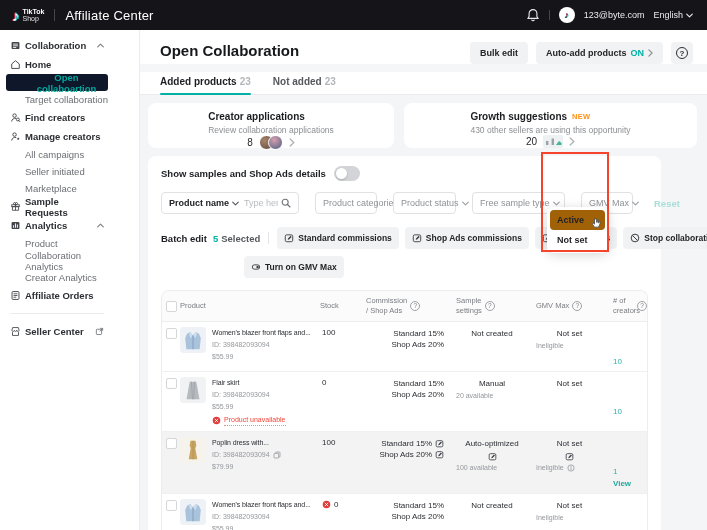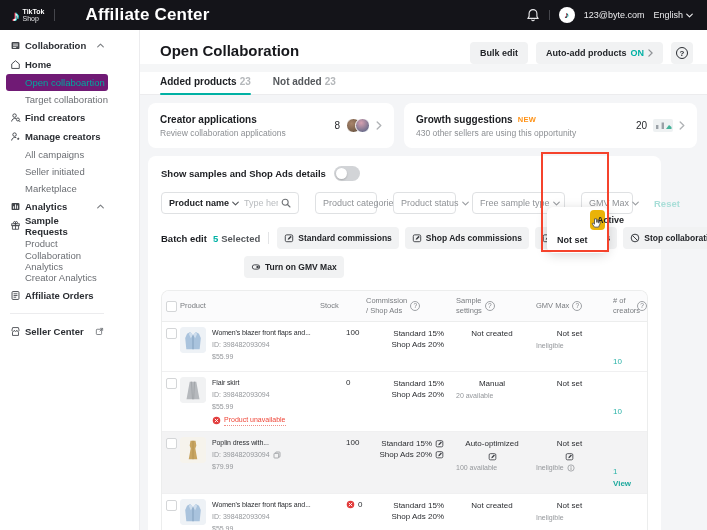--- a/index.html
+++ b/index.html
@@ -8,36 +8,36 @@
   #app { position:relative; width:707px; height:530px; overflow:hidden; background:#f5f6f7; }
 
   
   .topbar { height:30px; background:#141419; display:flex; align-items:center; justify-content:space-between; padding:0 14px 0 12px; }
   .tb-left, .tb-right { display:flex; align-items:center; }
   .logo-note { color:#fff; font-size:15px; font-weight:700; text-shadow:1px 0 0 #25f4ee, -1px 0 0 #fe2c55; margin-right:3px; }
   .logo-text { display:flex; flex-direction:column; line-height:7px; color:#fff; }
   .logo-text .l1 { font-size:7px; font-weight:700; }
   .logo-text .l2 { font-size:7px; font-weight:400; color:#e4e4e6; }
   .tb-div { width:1px; height:12px; background:#45464c; margin:0 10px; }
-  .app-title { color:#fff; font-size:17px; font-weight:700; letter-spacing:.2px;margin-left:20px; }
+  .app-title { color:#fff; font-size:13px; font-weight:400; letter-spacing:.2px; }
   .tb-right { gap:9px; }
   .tb-ic { color:#e8e8ea; display:flex; }
   .tb-div2 { width:1px; height:10px; background:#45464c; }
   .tb-avatar { width:16px; height:16px; border-radius:50%; background:#fff; display:flex; align-items:center; justify-content:center; font-size:9px; color:#111; text-shadow:.5px 0 0 #25f4ee, -.5px 0 0 #fe2c55; }
   .tb-email { color:#ececee; font-size:9px; }
   .tb-lang { color:#ececee; font-size:9px; display:flex; align-items:center; gap:3px; }
 
   
   .layout { display:flex; height:500px; }
   .sidebar { width:140px; flex:none; background:#fff; border-right:1px solid #ececee; padding:6px 0 0 6px; }
   .nav-item { width:102px; height:19px; display:flex; align-items:center; padding:0 4px 0 4px; gap:4px; font-size:9.5px; font-weight:600; color:#2b2e33; border-radius:3px; cursor:default; }
   .nav-item .nic { width:11px; height:11px; flex:none; color:#43464b; display:flex; }
   .nav-item .chev { margin-left:auto; color:#7c7f83; width:7px; height:5px; }
   .nav-sub { width:102px; height:17px; display:flex; align-items:center; padding-left:19px; font-size:9.5px; color:#6b6e73; border-radius:3px; }
-  .nav-sub.sel { background:#701a75; color:#00a89d; font-weight:400;text-align:center; }
+  .nav-sub.sel { background:#0f172a; color:#00a89d; font-weight:700;text-align:center; }
   .nav-divider { width:94px; height:1px; background:#ececee; margin:8px 0 8px 4px; }
   .ext-ic { margin-left:auto; width:9px; height:9px; color:#6b6e73; }
   .chev-up { transform:rotate(180deg); }
 
   
   .main { flex:1; min-width:0; display:flex; flex-direction:column; }
   .page-head { background:#fff; padding:12px 14px 0 20px; display:flex; justify-content:space-between; align-items:flex-start; }
   .page-title { font-size:15px; font-weight:700; color:#17181c; }
   .actions { display:flex; gap:8px; }
   .btn { background:#f1f2f3; border:none; border-radius:4px; font-family:inherit; font-size:9px; font-weight:700; color:#232529; padding:0 10px; height:22px; display:flex; align-items:center; gap:4px; cursor:pointer; white-space:nowrap; }
@@ -47,21 +47,21 @@
   .q-round { width:12px; height:12px; border:1px solid #2b2e33; border-radius:50%; font-size:8px; font-weight:700; display:flex; align-items:center; justify-content:center; color:#2b2e33; }
 
   .tabs { background:#fff; padding-left:20px; border-bottom:1px solid #ececee; display:flex; gap:22px; margin-top:8px; }
   .tab { font-size:10px; font-weight:700; color:#1d1f23; padding:4px 0 7px; position:relative; cursor:pointer; white-space:nowrap; }
   .tab .cnt { color:#b4b7ba; margin-left:3px; font-weight:600; }
   .tab.active:after { content:""; position:absolute; left:0; right:0; bottom:-1px; height:2px; background:#00b1a4; border-radius:2px; }
   .tab.inactive { color:#55585c; font-weight:600; }
 
   .content { flex:1; background:#f4f5f7; padding:8px 10px 0 8px; overflow:hidden; }
   .cards { display:flex; gap:10px; }
-  .card { background:#fff; border-radius:8px; padding:8px 12px; display:flex; align-items:center; justify-content:space-between; height:45px; cursor:pointer; }
+  .card { background:#fff; border-radius:8px; padding:8px 12px; display:flex; align-items:center; justify-content:space-between; height:45px; cursor:pointer;flex-direction:column; }
   .card1 { width:246px; flex:none; }
   .card2 { flex:1; }
   .card-title-row { display:flex; align-items:center; gap:5px; }
   .card-title { font-size:10px; font-weight:700; color:#1b1d21; }
   .card-badge { font-size:7.5px; font-weight:800; color:#ff9216; letter-spacing:.3px; }
   .card-sub { font-size:8.5px; color:#8c8f93; margin-top:3px; }
   .card-right { display:flex; align-items:center; gap:6px; }
   .card-count { font-size:10px; color:#26282c; }
   .avatars { display:flex; }
   .avatars span { width:15px; height:15px; border-radius:50%; border:1px solid #fff; }
@@ -113,37 +113,37 @@
   .trow.hl { background:#f3f3f4; }
   .c-prod { display:flex; gap:6px; padding-right:4px; min-width:0; }
   .pimg { width:26px; height:26px; flex:none; border-radius:3px; overflow:hidden; }
   .pinfo { min-width:0; }
   .ptitle { font-size:7px; color:#2b2d31; line-height:11px; white-space:nowrap; letter-spacing:-.1px; }
   .psub { font-size:7px; color:#94979b; line-height:10px; margin-top:2px; display:flex; align-items:center; gap:3px; }
   .palert { font-size:7px; color:#ef4537; line-height:11px; margin-top:2px; display:flex; align-items:center; gap:3px; }
   .palert .txt { border-bottom:1px dotted #ef8d85; }
   .ic-copy { width:8px; height:8px; color:#8f9296; cursor:pointer; }
   .ic-x { width:9px; height:9px; color:#e23c3c; flex:none; }
-  .c-stock { font-size:8px; color:#2b2d31; padding:1px 0 0 2px; display:flex; align-items:flex-end; gap:3px;margin-left:24px; }
+  .c-stock { font-size:8px; color:#2b2d31; padding:1px 0 0 2px; display:flex; align-items:flex-end; gap:3px; }
   .c-comm { text-align:right; padding:1px 4px 0 0; font-size:8px; color:#2b2d31; }
   .c-comm .line { line-height:11px; display:flex; justify-content:flex-end; align-items:center; gap:3px; }
   .ic-edit { width:9px; height:9px; color:#3c3f44; cursor:pointer; }
   .c-sample, .c-gmv { padding:1px 0 0 8px; font-size:8px; color:#2b2d31; }
   .c-sample .main, .c-gmv .main { line-height:11px; display:flex; align-items:center; gap:3px; }
   .c-sample .sub, .c-gmv .sub { font-size:7px; color:#94979b; line-height:10px; margin-top:2px; display:flex; align-items:center; gap:3px; }
   .ic-info { width:8px; height:8px; color:#8f9296; cursor:pointer; }
   .c-creators { padding:1px 0 0 10px; font-size:8px;margin-top:29px; }
   .c-creators .num { color:#2bb3a8; cursor:pointer; }
   .c-creators .view { color:#1fa99e; font-weight:700; margin-top:3px; cursor:pointer; }
   .c-q { padding-top:2px; }
 
   
   .gmv-popup { position:absolute; left:547px; top:207px; width:61px; background:#fff; border-radius:6px; box-shadow:0 2px 12px rgba(0,0,0,.16); padding:3px; z-index:30; }
   .gmv-opt { font-size:9px; font-weight:700; color:#1f2125; padding:5px 7px; border-radius:4px; cursor:pointer; position:relative; }
-  .gmv-opt.hov { background:#eab308;margin-left:40px; }
+  .gmv-opt.hov { background:#a16207; }
   .hand { position:absolute; right:3px; top:7px; width:12px; height:12px; z-index:31; }
   .red-rect { position:absolute; left:541px; top:152px; width:68px; height:100px; border:2px solid #f5432c; z-index:40; pointer-events:none; }
   svg.fit { width:100%; height:100%; display:block; }
 </style>
 </head>
 <body>
 
 <svg width="0" height="0" style="position:absolute">
   <defs>
     <symbol id="i-chev" viewBox="0 0 10 6">
@@ -335,35 +335,35 @@
       </div>
       <div class="nav-sub">
         <span>Seller initiated</span>
       </div>
       <div class="nav-sub">
         <span>Marketplace</span>
       </div>
       <div class="nav-item">
         <span class="nic">
             <svg class="fit">
+              <use href="#i-gift"></use>
+            </svg>
+          </span>
+        <span>Sample Requests</span>
+      </div>
+      <div class="nav-item">
+        <span class="nic">
+            <svg class="fit">
               <use href="#i-chart"></use>
             </svg>
           </span>
         <span>Analytics</span>
         <svg class="chev chev-up">
             <use href="#i-chev"></use>
           </svg>
-      </div>
-      <div class="nav-item">
-        <span class="nic">
-            <svg class="fit">
-              <use href="#i-gift"></use>
-            </svg>
-          </span>
-        <span>Sample Requests</span>
       </div>
       <div class="nav-sub">
         <span>Product</span>
       </div>
       <div class="nav-sub">
         <span>Collaboration Analytics</span>
       </div>
       <div class="nav-sub">
         <span>Creator Analytics</span>
       </div>

